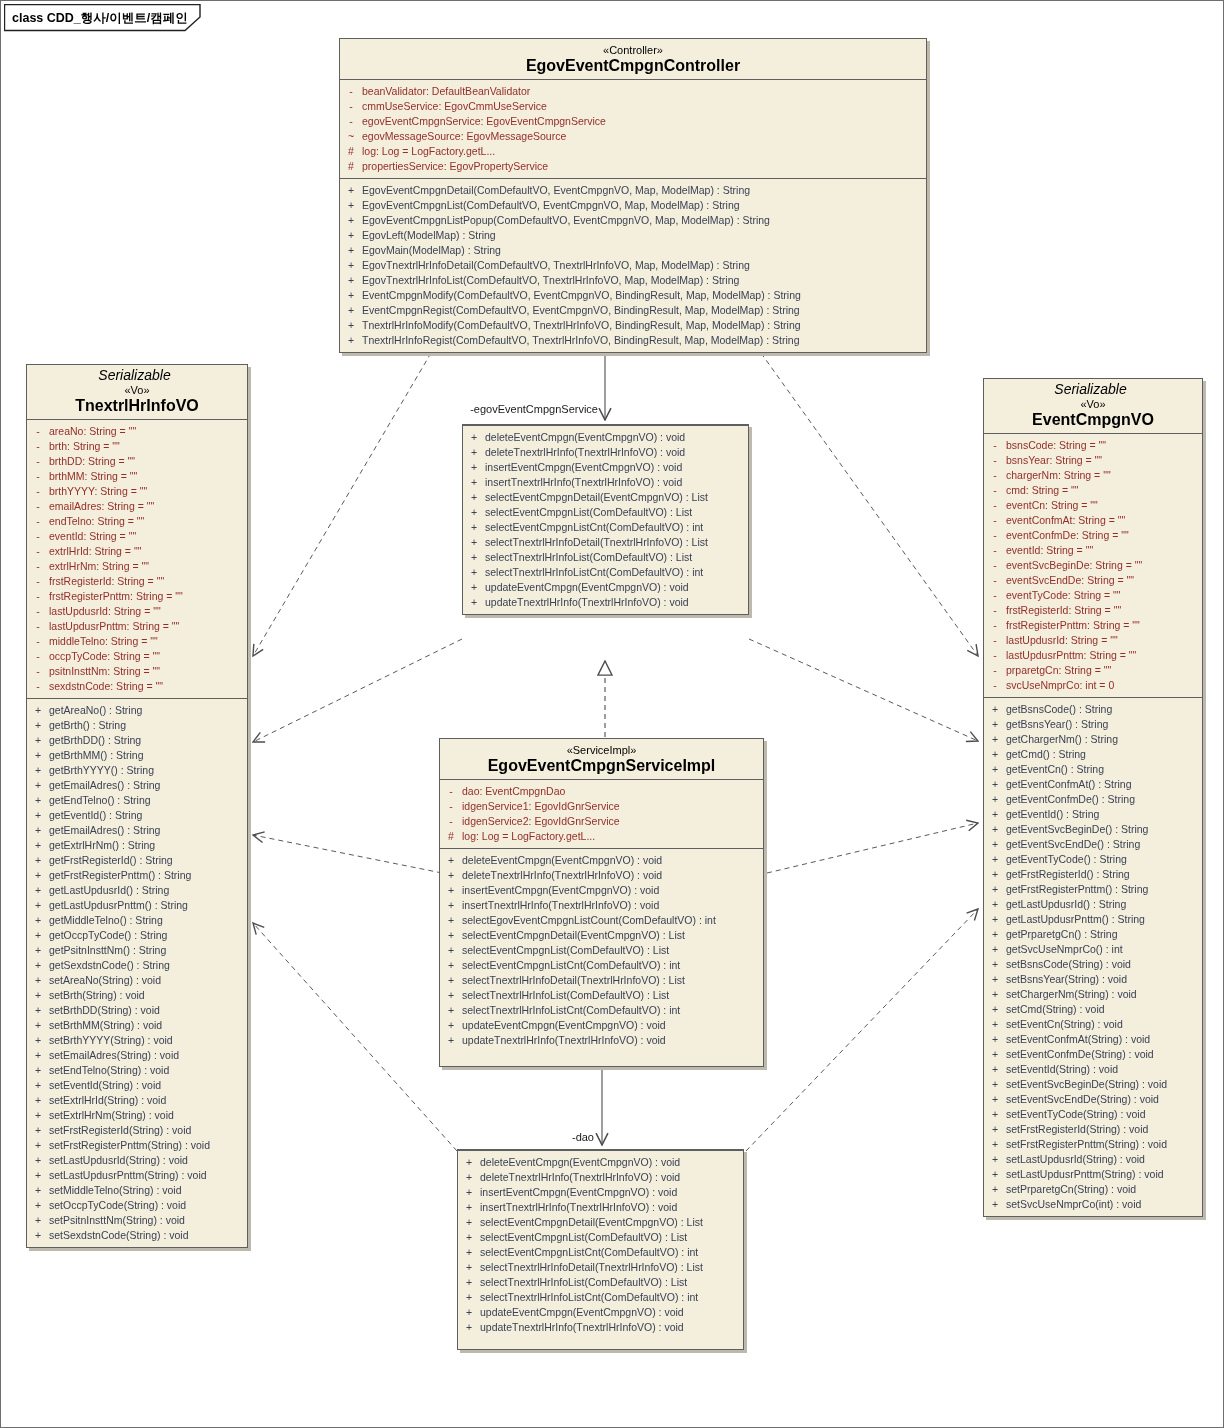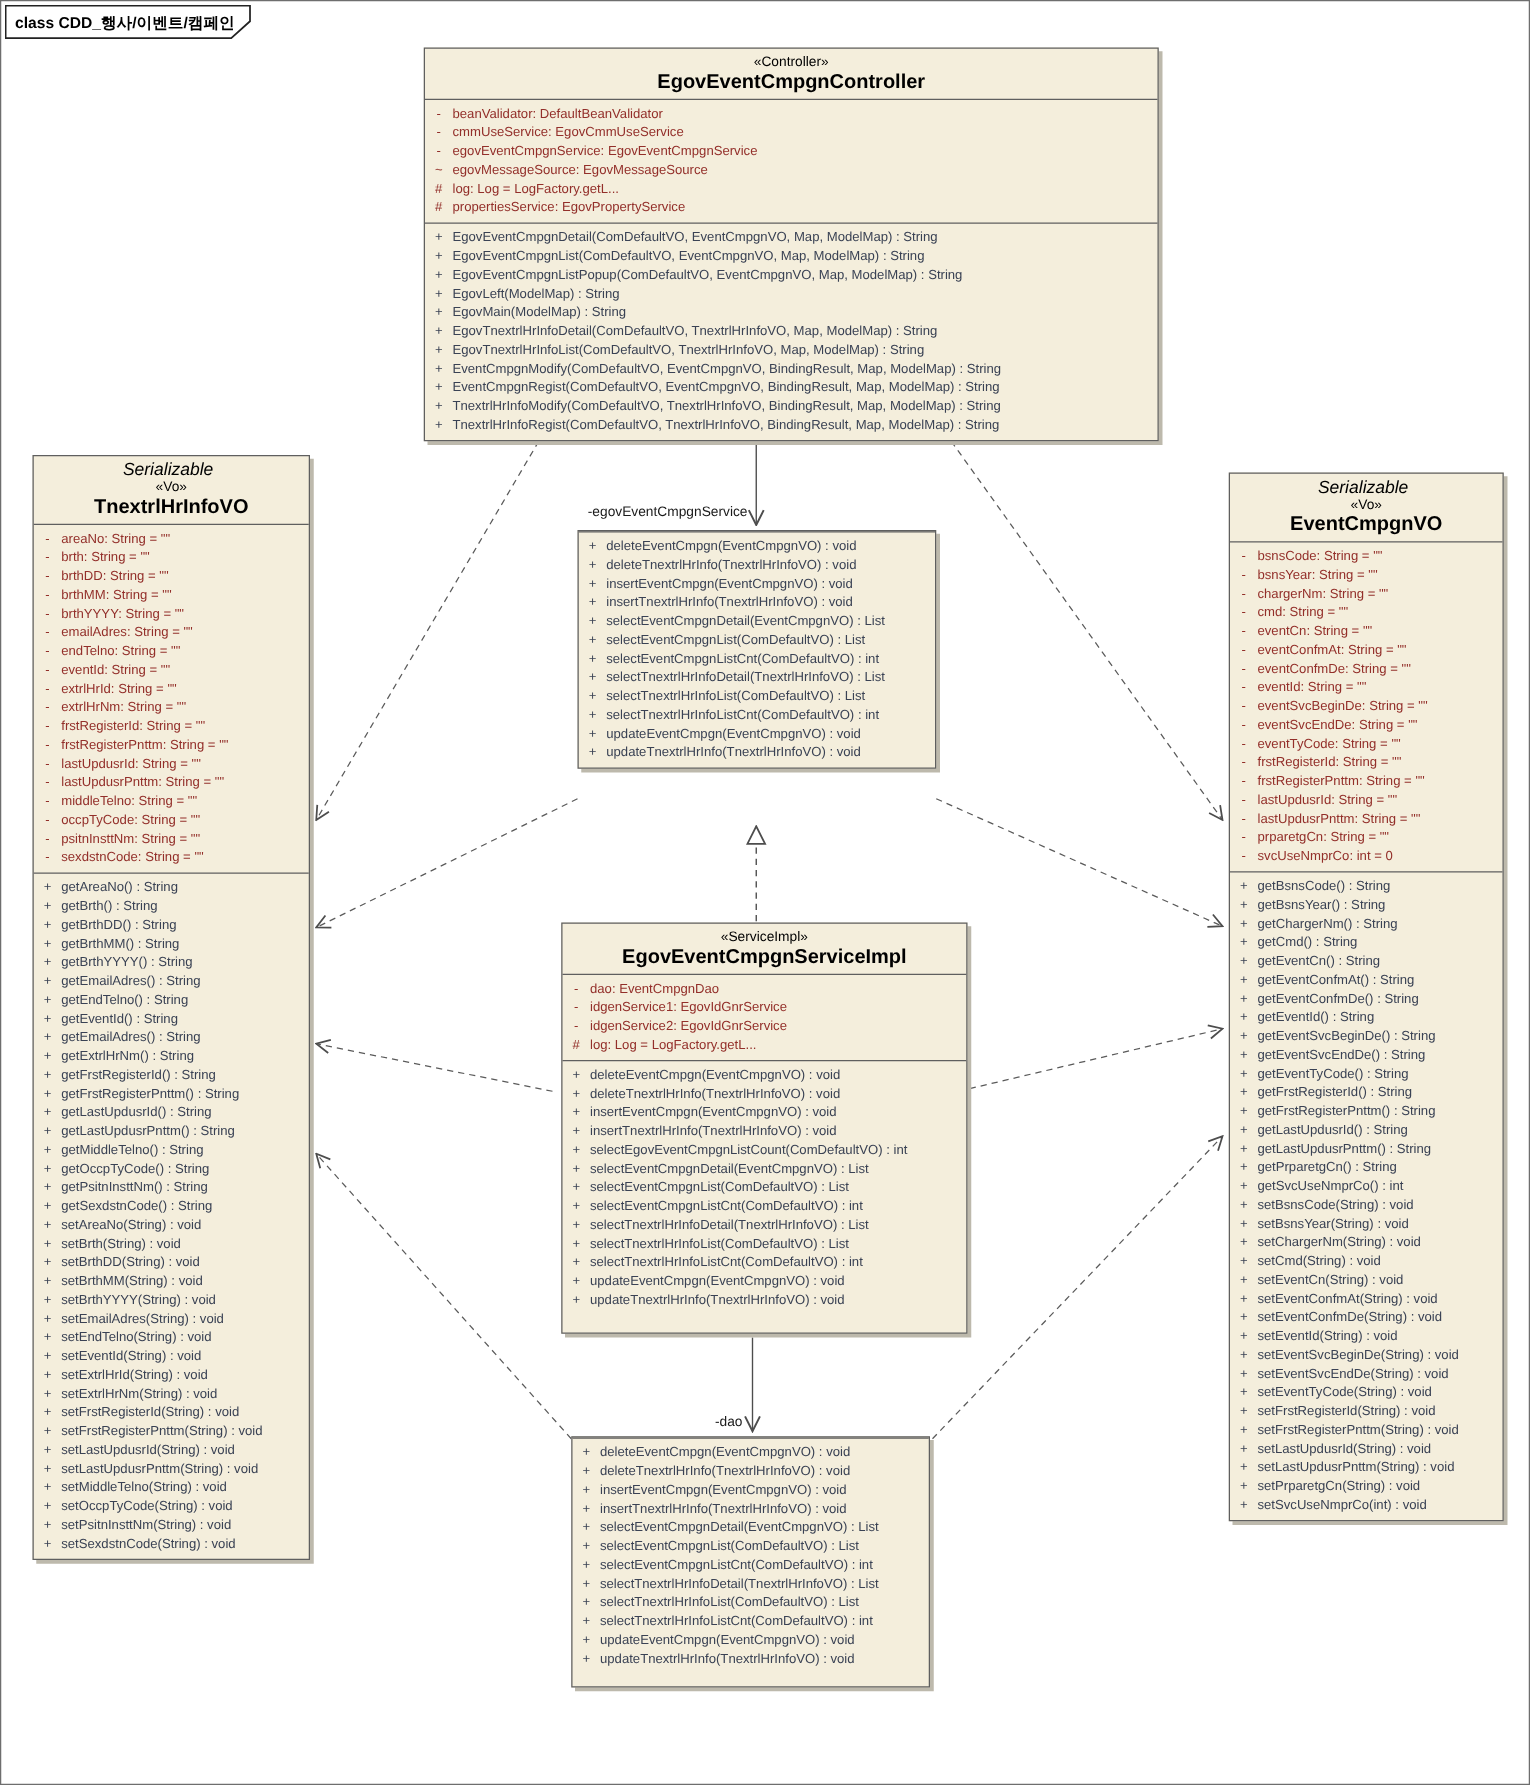--- a/index.html
+++ b/index.html
@@ -431,21 +431,21 @@
           <span class="vis">+</span>
           <span class="txt">updateEventCmpgn(EventCmpgnVO) : void</span>
         </div>
         <div class="member">
           <span class="vis">+</span>
           <span class="txt">updateTnextrlHrInfo(TnextrlHrInfoVO) : void</span>
         </div>
       </div>
   </div>
 
-  <div class="uml-class impl-pad" style="left:448px;top:737px;width:325px;">
+  <div class="uml-class impl-pad" style="left:438px;top:737px;width:325px;">
     <div class="hdr">
       <div class="stereotype">«ServiceImpl»</div>
       <div class="cls-name">EgovEventCmpgnServiceImpl</div>
     </div>
     <div class="attrs">
         <div class="member">
           <span class="vis">-</span>
           <span class="txt">dao: EventCmpgnDao</span>
         </div>
         <div class="member">

